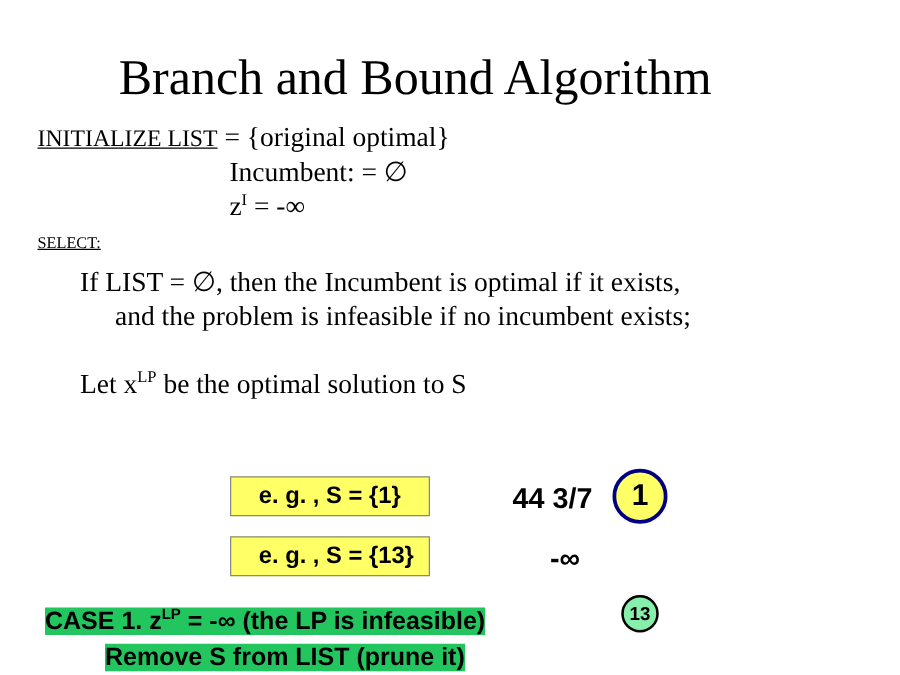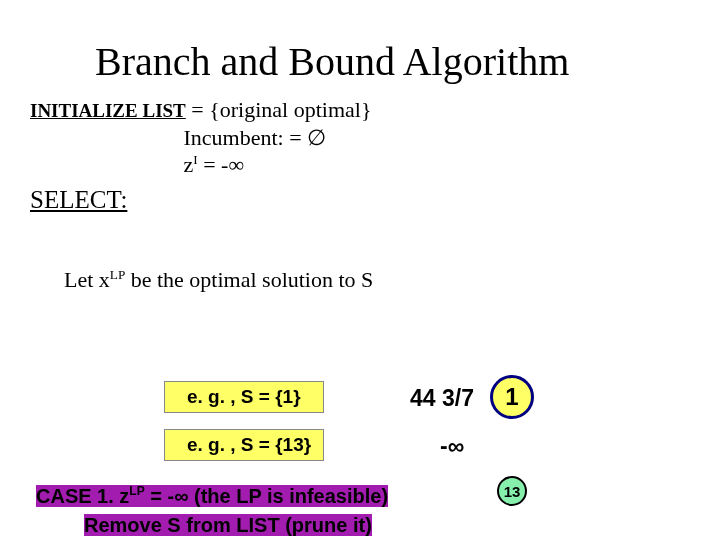--- a/index.html
+++ b/index.html
@@ -25,26 +25,26 @@
     left: 95px;
     font-size: 40px;
   }
   .init-block {
     position: absolute;
     top: 60px;
     left: 30px;
     font-size: 22px;
     line-height: 1.25;
   }
-  .label-u { text-decoration: underline; font-size: 19px; font-weight: bold; }
+  .label-u { text-decoration: underline; font-size: 19px; }
   .select-label {
     position: absolute;
     top: 150px;
     left: 30px;
-    font-size: 25px;
+    font-size: 13px;
     text-decoration: underline;
   }
   .select-body {
     position: absolute;
     top: 177px;
     left: 64px;
     width: 620px;
     font-size: 22px;
     line-height: 1.22;
   }
@@ -60,21 +60,21 @@
     box-sizing: border-box;
   }
   .sup { vertical-align: super; font-size: 0.6em; }
   .examples {
     position: absolute;
     top: 345px;
     left: 0;
     width: 720px;
   }
   .ex-row { position: absolute; left: 0; width: 720px; }
-  .ex-box { position: absolute; left: 164px; width: 160px; text-align: left; padding-left: 22px; }
+  .ex-box { position: absolute; left: 184px; width: 160px; text-align: left; padding-left: 22px; }
   .ex-val {
     position: absolute;
     left: 410px;
     top: 4px;
     font-family: Arial, Helvetica, sans-serif;
     font-weight: bold;
     font-size: 23px;
   }
   .node {
     position: absolute;
@@ -100,21 +100,21 @@
     border: 2px solid #000;
     font-size: 15px;
   }
   .case-block {
     position: absolute;
     top: 447px;
     left: 36px;
     width: 650px;
   }
   .case-hl {
-    background: #a21caf;
+    background: #22c55e;
     font-family: Arial, Helvetica, sans-serif;
     font-weight: bold;
     font-size: 20px;
     line-height: 1.35;
     display: inline;
   }
   .case-line { margin: 0 0 2px 0; }
   .case-sub { padding-left: 48px; }
 </style>
 </head>
@@ -131,21 +131,22 @@
     <span>Incumbent: = ∅</span><br>
     <span style="display:inline-block; width:148px;"></span>
     <span>
       <span>z</span><span class="sup">I</span><span> = -∞</span>
     </span>
   </div>
 
   <div class="select-label">SELECT:</div>
 
   <div class="select-body">
-    <br>
+    <span>If LIST = ∅, then the Incumbent is optimal if it exists,</span><br>
+    <span class="indent1">and the problem is infeasible if no incumbent exists;</span>
     <br>
     <span>
       <span>Let x</span><span class="sup">LP</span><span> be the optimal solution to S</span>
     </span><br>
   </div>
 
   <div class="examples">
     <div class="ex-row" style="top:0;">
       <span class="hl ex-box">e. g. , S = {1}</span>
       <span class="ex-val">44 3/7</span>

